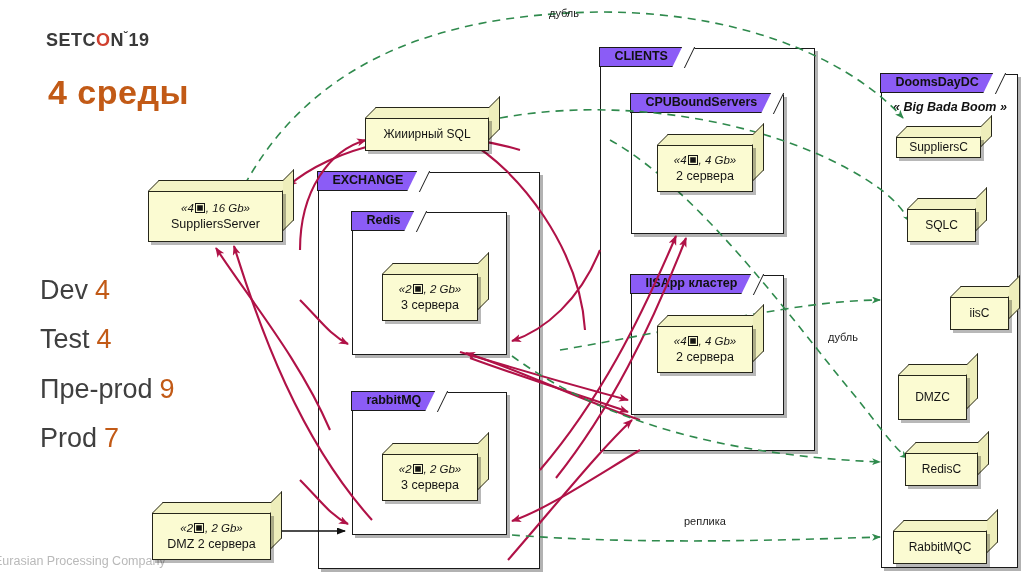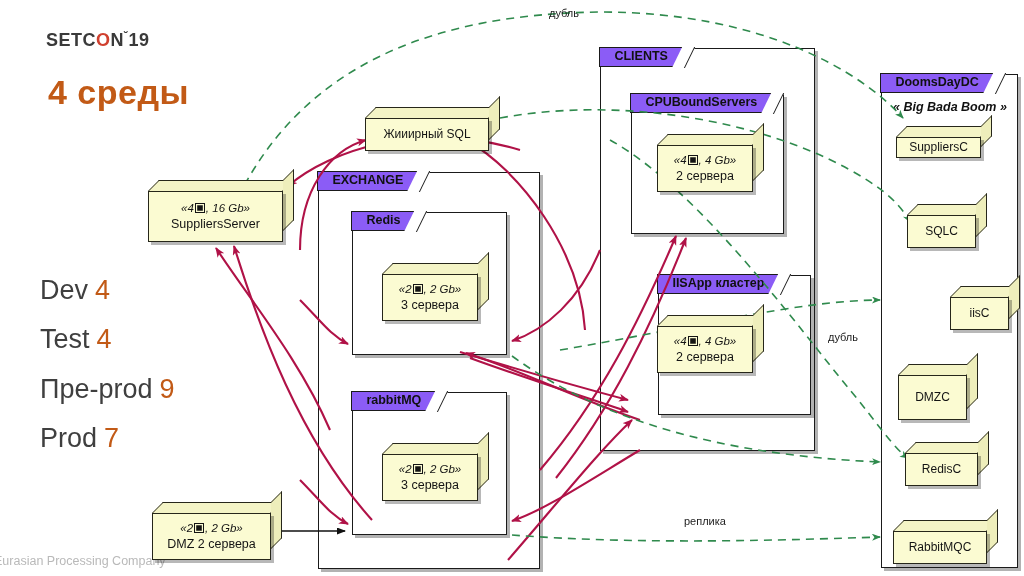--- a/index.html
+++ b/index.html
@@ -215,21 +215,21 @@
     </div>
 
     <div class="pkg" style="left:600px; top:48px; width:215px; height:403px;">
       <div class="pkg-tab">CLIENTS</div>
     </div>
 
     <div class="pkg" style="left:631px; top:94px; width:153px; height:140px;">
       <div class="pkg-tab">CPUBoundServers</div>
     </div>
 
-    <div class="pkg" style="left:631px; top:275px; width:153px; height:140px;margin-left:27px;">
+    <div class="pkg" style="left:631px; top:275px; width:153px; height:140px;">
       <div class="pkg-tab">IISApp кластер</div>
     </div>
 
     <div class="pkg" style="left:881px; top:74px; width:137px; height:494px;">
       <div class="pkg-tab">DoomsDayDC</div>
     </div>
 
     <div class="note-stereo" style="left:893px; top:100px;">« Big Bada Boom »</div>
 
     <svg class="edges" viewBox="0 0 1024 576">
@@ -372,21 +372,21 @@
     <div class="node single" style="left:896px; top:126px; width:96px; height:32px;">
       <div class="top"></div>
       <div class="side"></div>
       <div class="face">
         <div class="label-wrap">
           <div class="nm">SuppliersC</div>
         </div>
       </div>
     </div>
 
-    <div class="node single" style="left:907px; top:204px; width:80px; height:44px;">
+    <div class="node single" style="left:907px; top:198px; width:80px; height:44px;">
       <div class="top"></div>
       <div class="side"></div>
       <div class="face">
         <div class="label-wrap">
           <div class="nm">SQLC</div>
         </div>
       </div>
     </div>
 
     <div class="node single" style="left:950px; top:286px; width:70px; height:44px;">

